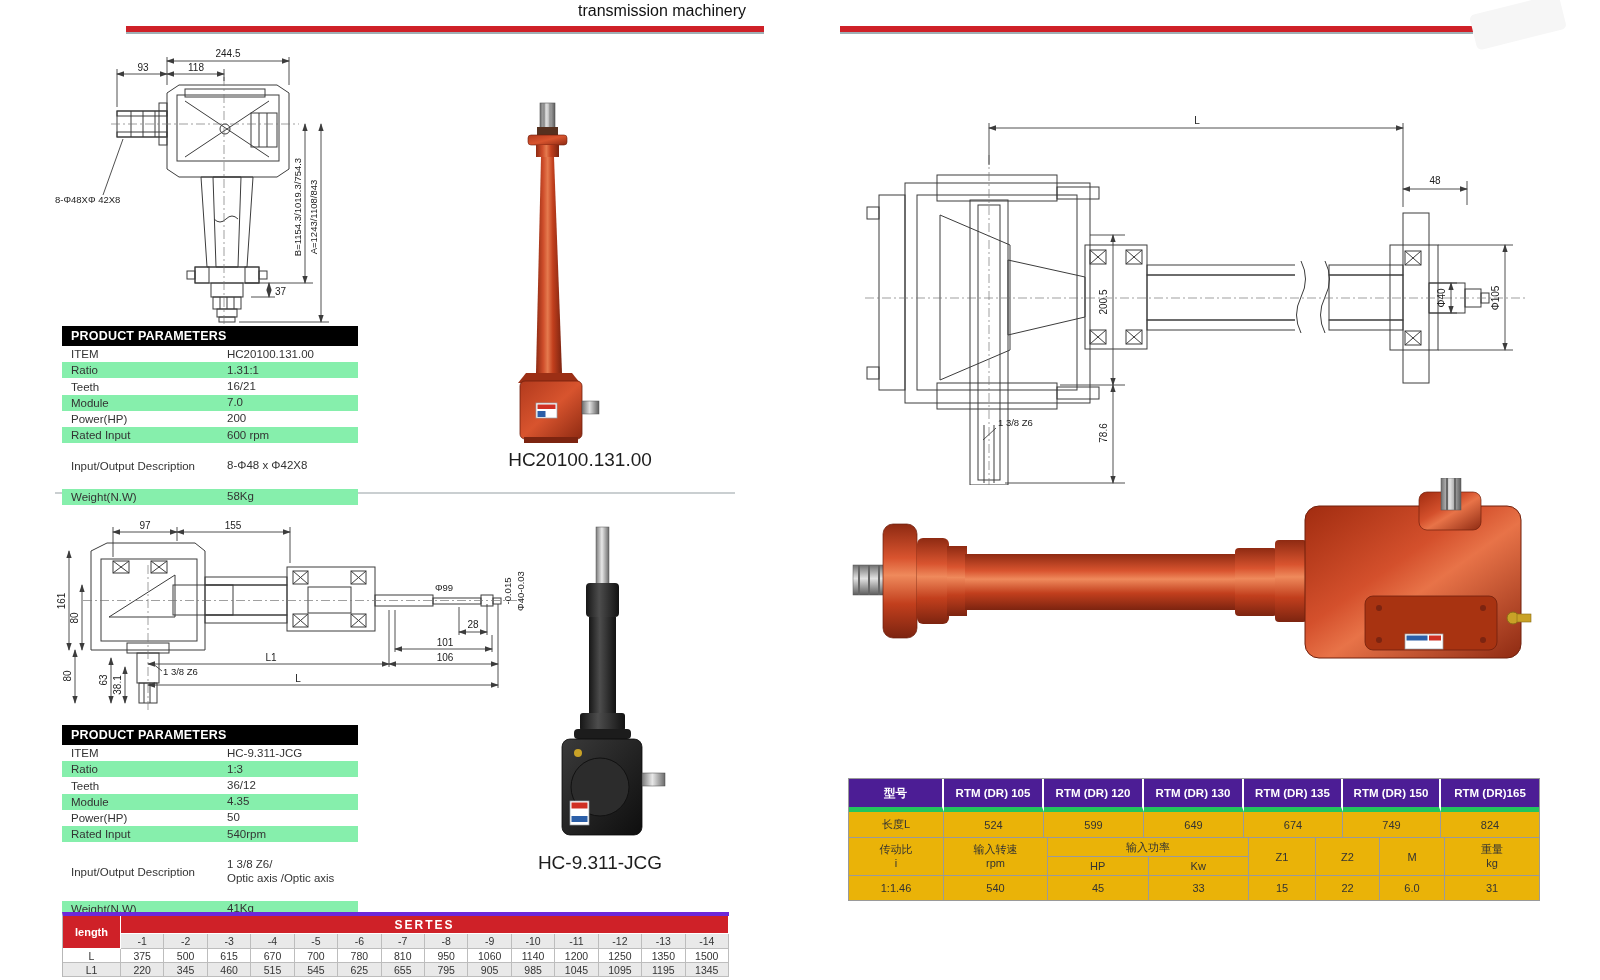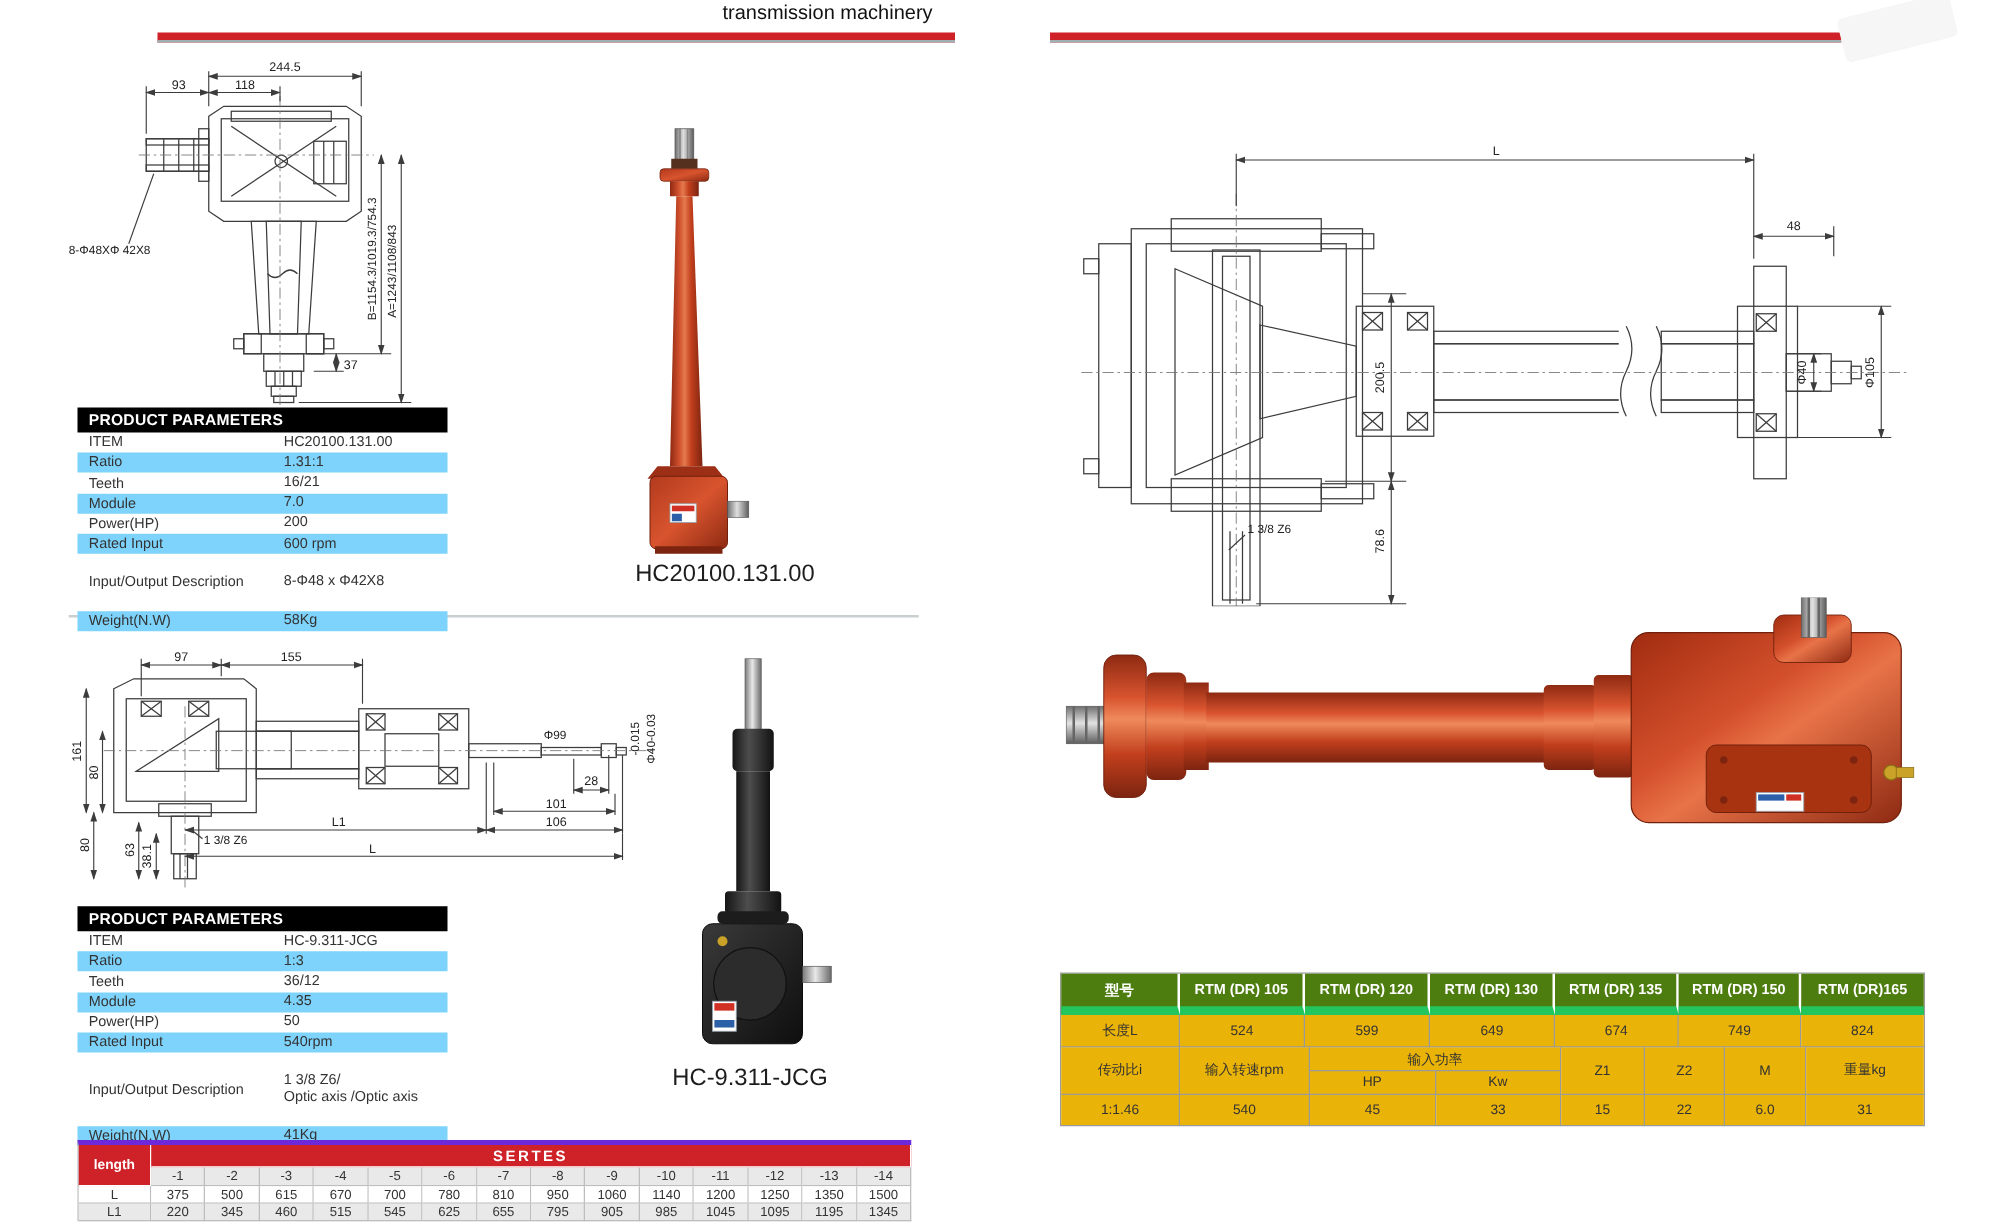--- a/index.html
+++ b/index.html
@@ -12,21 +12,21 @@
   .rule-l{left:126px;top:26px;width:638px;}
   .rule-r{left:840px;top:26px;width:633px;}
   .corner-fold{left:1472px;top:4px;width:92px;height:36px;background:#f6f6f6;
                transform:rotate(-14deg);border-radius:5px;}
   .divider{left:55px;top:492px;width:680px;height:2px;background:#9fa8ac;opacity:.55;}
   
   .ptable{width:296px;font-size:11.5px;color:#333;}
   .ptable .hd{background:#000000;color:#fff;font-weight:bold;font-size:12.5px;
               padding:3px 0 3px 9px;letter-spacing:.2px;}
   .prow{display:flex;align-items:center;padding:1.5px 0;min-height:13px;}
-  .prow.alt{background:#7dd3fc;}
+  .prow.alt{background:#86efac;}
   .prow.io{padding:16px 0;}
   .pl{width:156px;padding-left:9px;flex-shrink:0;}
   .pv{flex:1;white-space:pre-line;line-height:1.15;}
   
   .caption{font-size:19px;color:#1d1d1d;text-align:center;}
   
   .sgrid{left:62px;top:912px;width:666px;display:grid;
          grid-template-columns:58px repeat(14,1fr);
          grid-template-rows:18px 15px 14px 14px;
          font-size:10.5px;color:#333;border-top:4px solid #6d28d9;border-left:1px solid #b7b7b7;}
@@ -38,24 +38,24 @@
   .sc.title{grid-column:2/16;font-size:12px;letter-spacing:2px;}
   
   .rtmwrap{left:848px;top:778px;width:690px;border:1px solid #9a9a9a;font-size:11px;color:#333;}
   .rtop{display:grid;grid-template-columns:95px 100px 100px 100px 99px 98px 98px;
         grid-template-rows:33px 26px;}
   .rbot{display:grid;grid-template-columns:95px 104px 101px 100px 67px 64px 65px 94px;
         grid-template-rows:38px 24px;}
   .rc{display:flex;align-items:center;justify-content:center;
       border-right:1px solid #9a9a9a;border-bottom:1px solid #9a9a9a;background:#eab308;}
   .rc.lastcol{border-right:none;}
-  .rc.red{background:#4d7c0f;color:#fff;font-weight:bold;font-size:11.5px;
-          border-right:2px solid #fff;border-bottom:7px solid #22c55e;}
+  .rc.red{background:#4c1d95;color:#fff;font-weight:bold;font-size:11.5px;
+          border-right:2px solid #fff;border-bottom:5px solid #22c55e;}
   .rc.red.lastcol{border-right:none;}
-  .r2{flex-direction:row;line-height:1.2;}
+  .r2{flex-direction:column;line-height:1.2;}
   .pwr{display:flex;flex-direction:column;padding:0;align-items:stretch;justify-content:stretch;}
   .pwr-top{flex:1;display:flex;align-items:center;justify-content:center;border-bottom:1px solid #9a9a9a;}
   .pwr-bot{flex:1;display:flex;}
   .pwr-hp{flex:1;display:flex;align-items:center;justify-content:center;border-right:1px solid #9a9a9a;}
   .pwr-kw{flex:1;display:flex;align-items:center;justify-content:center;}
   .rbot .rc.vrow{border-bottom:none;}
   
   svg text{font-family:"Liberation Sans",sans-serif;}
   .dt{font-size:10px;fill:#222;}
   .dt9{font-size:9.5px;fill:#222;}

